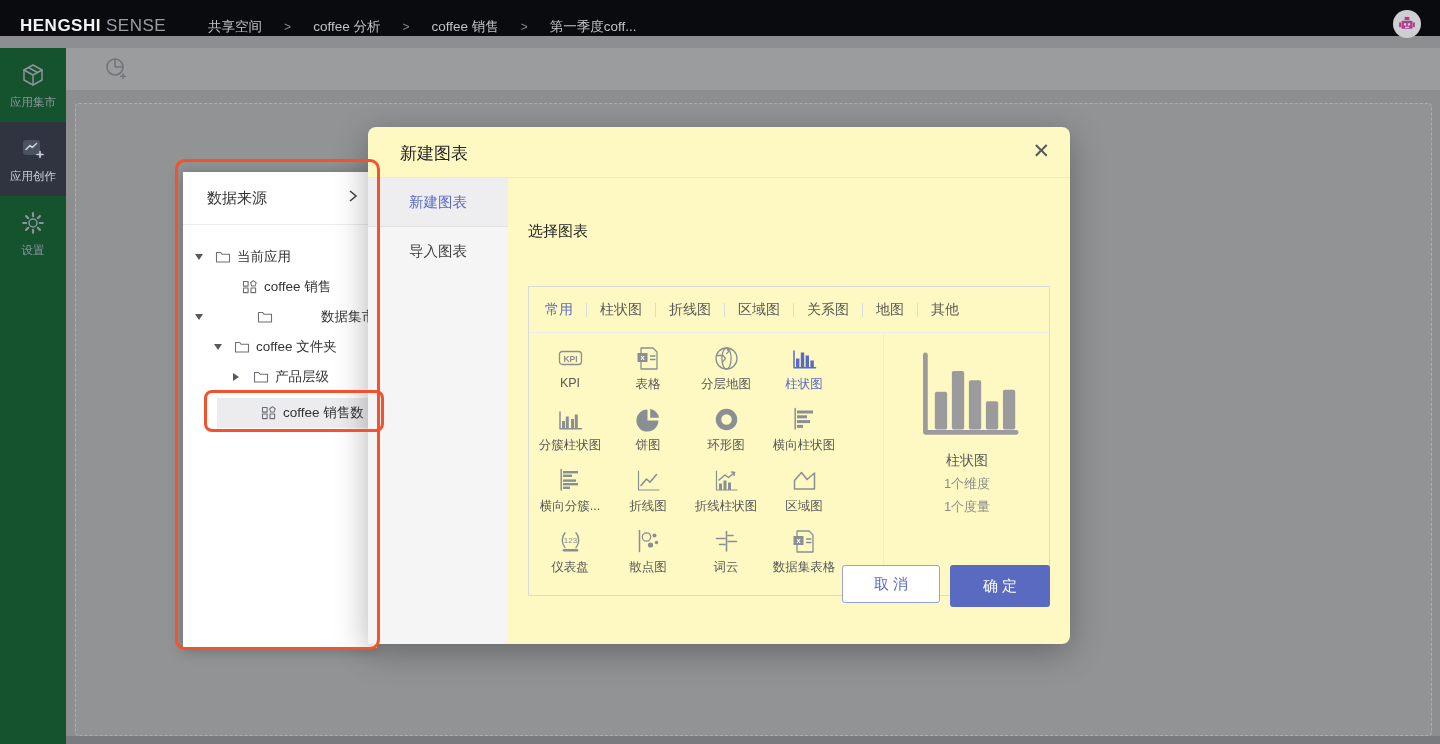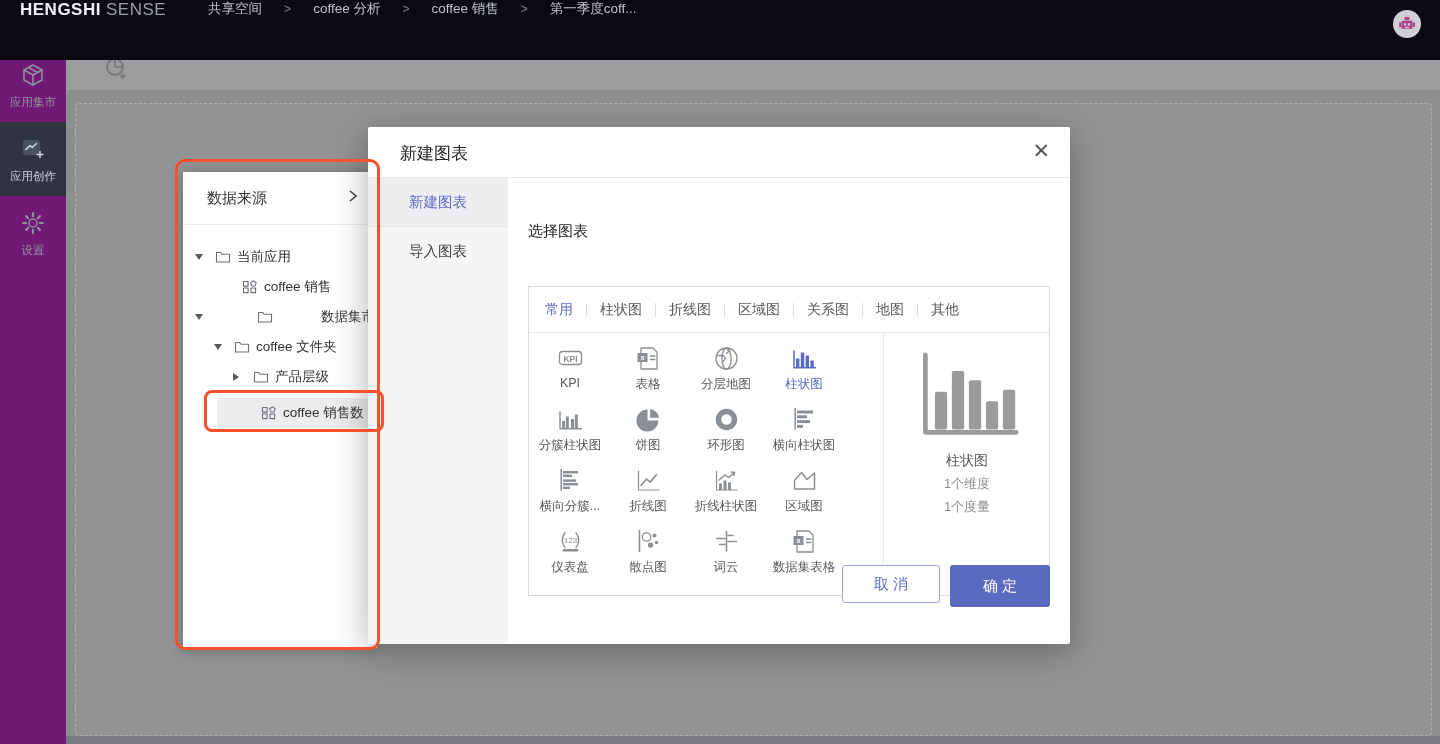--- a/index.html
+++ b/index.html
@@ -1,30 +1,30 @@
 <!DOCTYPE html>
 <html><head>
 <meta charset="utf-8">
 <style>
   * { margin:0; padding:0; box-sizing:border-box; }
   html,body { width:1440px; height:744px; overflow:hidden; }
   body { font-family:"Liberation Sans","DejaVu Sans",sans-serif; position:relative; background:#8d8e90; }
 
   
-  #topbar { position:absolute; left:0; top:0; width:1440px; height:60px; background:#0a0b0e; display:flex; align-items:flex-start; z-index:40; }
+  #topbar { position:absolute; left:0; top:0; width:1440px; height:36px; background:#0a0b0e; display:flex; align-items:flex-end; z-index:40; }
   .logo { margin-left:20px; font-size:17px; letter-spacing:.5px; white-space:nowrap; }
   .logo .p1 { color:#f2f3f5; font-weight:bold; }
   .logo .p2 { color:#9a9da4; font-weight:400; margin-left:5px; }
   #breadcrumb { margin-left:42px; display:flex; align-items:center; gap:22px; font-size:13.5px; color:#bfc2c8; }
   #breadcrumb .sep { color:#84878d; font-size:12px; }
   .crumb { cursor:pointer; }
   #avatar { position:absolute; right:19px; top:10px; width:28px; height:28px; border-radius:50%; background:#cfcfd1; display:flex; align-items:center; justify-content:center; cursor:pointer; }
 
   
-  #leftnav { position:absolute; left:0; top:48px; width:66px; height:696px; background:#701a75; z-index:30; }
+  #leftnav { position:absolute; left:0; top:48px; width:66px; height:696px; background:#14532d; z-index:30; }
   .nav-item { width:66px; padding:14px 0 12px 0; display:flex; flex-direction:column; align-items:center; gap:7px; cursor:pointer; }
   .nav-item .lbl { font-size:11.5px; color:#8f95a0; }
   .nav-item.active { background:#2f3440; }
   .nav-item.active .lbl { color:#cdd2da; }
 
   
   #toolbar { position:absolute; left:66px; top:48px; width:1374px; height:42px; background:#9b9c9e; z-index:5; }
   #toolbar .tool { position:absolute; left:38px; top:9px; width:24px; height:24px; cursor:pointer; }
   #workspace { position:absolute; left:66px; top:90px; width:1374px; height:654px; background:#8d8e90; }
   #canvas-card { position:absolute; left:9px; top:13px; width:1357px; height:633px; background:#929395; border:1px dashed #aeaeb0; border-radius:4px; }
@@ -44,21 +44,21 @@
   .caret-down { width:0; height:0; border-left:4.5px solid transparent; border-right:4.5px solid transparent; border-top:6px solid #595959; }
   .caret-right { width:0; height:0; border-top:4.5px solid transparent; border-bottom:4.5px solid transparent; border-left:6px solid #595959; }
   .ticon { width:16px; height:16px; margin-right:6px; flex:0 0 16px; } 
 
   
   .annot { position:absolute; border:3px solid #f4512c; border-radius:10px; z-index:26; pointer-events:none; }
   #annot-panel { left:175px; top:159px; width:205px; height:491px; }
   #annot-row { left:204px; top:390px; width:180px; height:42px; border-radius:8px; }
 
   
-  #modal { position:absolute; left:368px; top:127px; width:702px; height:517px; background:#ffffff; border-radius:2px; box-shadow:0 8px 34px rgba(0,0,0,.30); z-index:25; }
+  #modal { position:absolute; left:368px; top:127px; width:702px; height:517px; background:#fef9c3; border-radius:8px; box-shadow:0 8px 34px rgba(0,0,0,.30); z-index:25; }
   #m-titlebar { position:relative; height:51px; border-bottom:1px solid #e8e8ea; }
   #m-title { position:absolute; left:32px; top:15px; font-size:17px; color:#262626; font-weight:500; }
   #m-close { position:absolute; right:20px; top:13px; font-size:21px; color:#595959; cursor:pointer; font-weight:300; line-height:1; }
   #m-side { position:absolute; left:0; top:51px; width:140px; height:466px; background:#f5f5f6; }
   .sidetab { height:49px; display:flex; align-items:center; justify-content:center; font-size:14.5px; color:#404040; cursor:pointer; border-bottom:1px solid transparent; }
   .sidetab.active { background:#eeeef0; color:#5b6ac1; border-bottom:1px solid #e2e2e4; }
   #m-content { position:absolute; left:140px; top:51px; right:0; bottom:0; }
   #section-label { position:absolute; left:20px; top:44px; font-size:15px; color:#262626; }
   #selector-box { position:absolute; left:20px; top:108px; width:522px; height:310px; border:1px solid #d9d9db; }
   #cat-tabs { height:46px; display:flex; align-items:center; padding-left:14px; border-bottom:1px solid #ebebed; }

